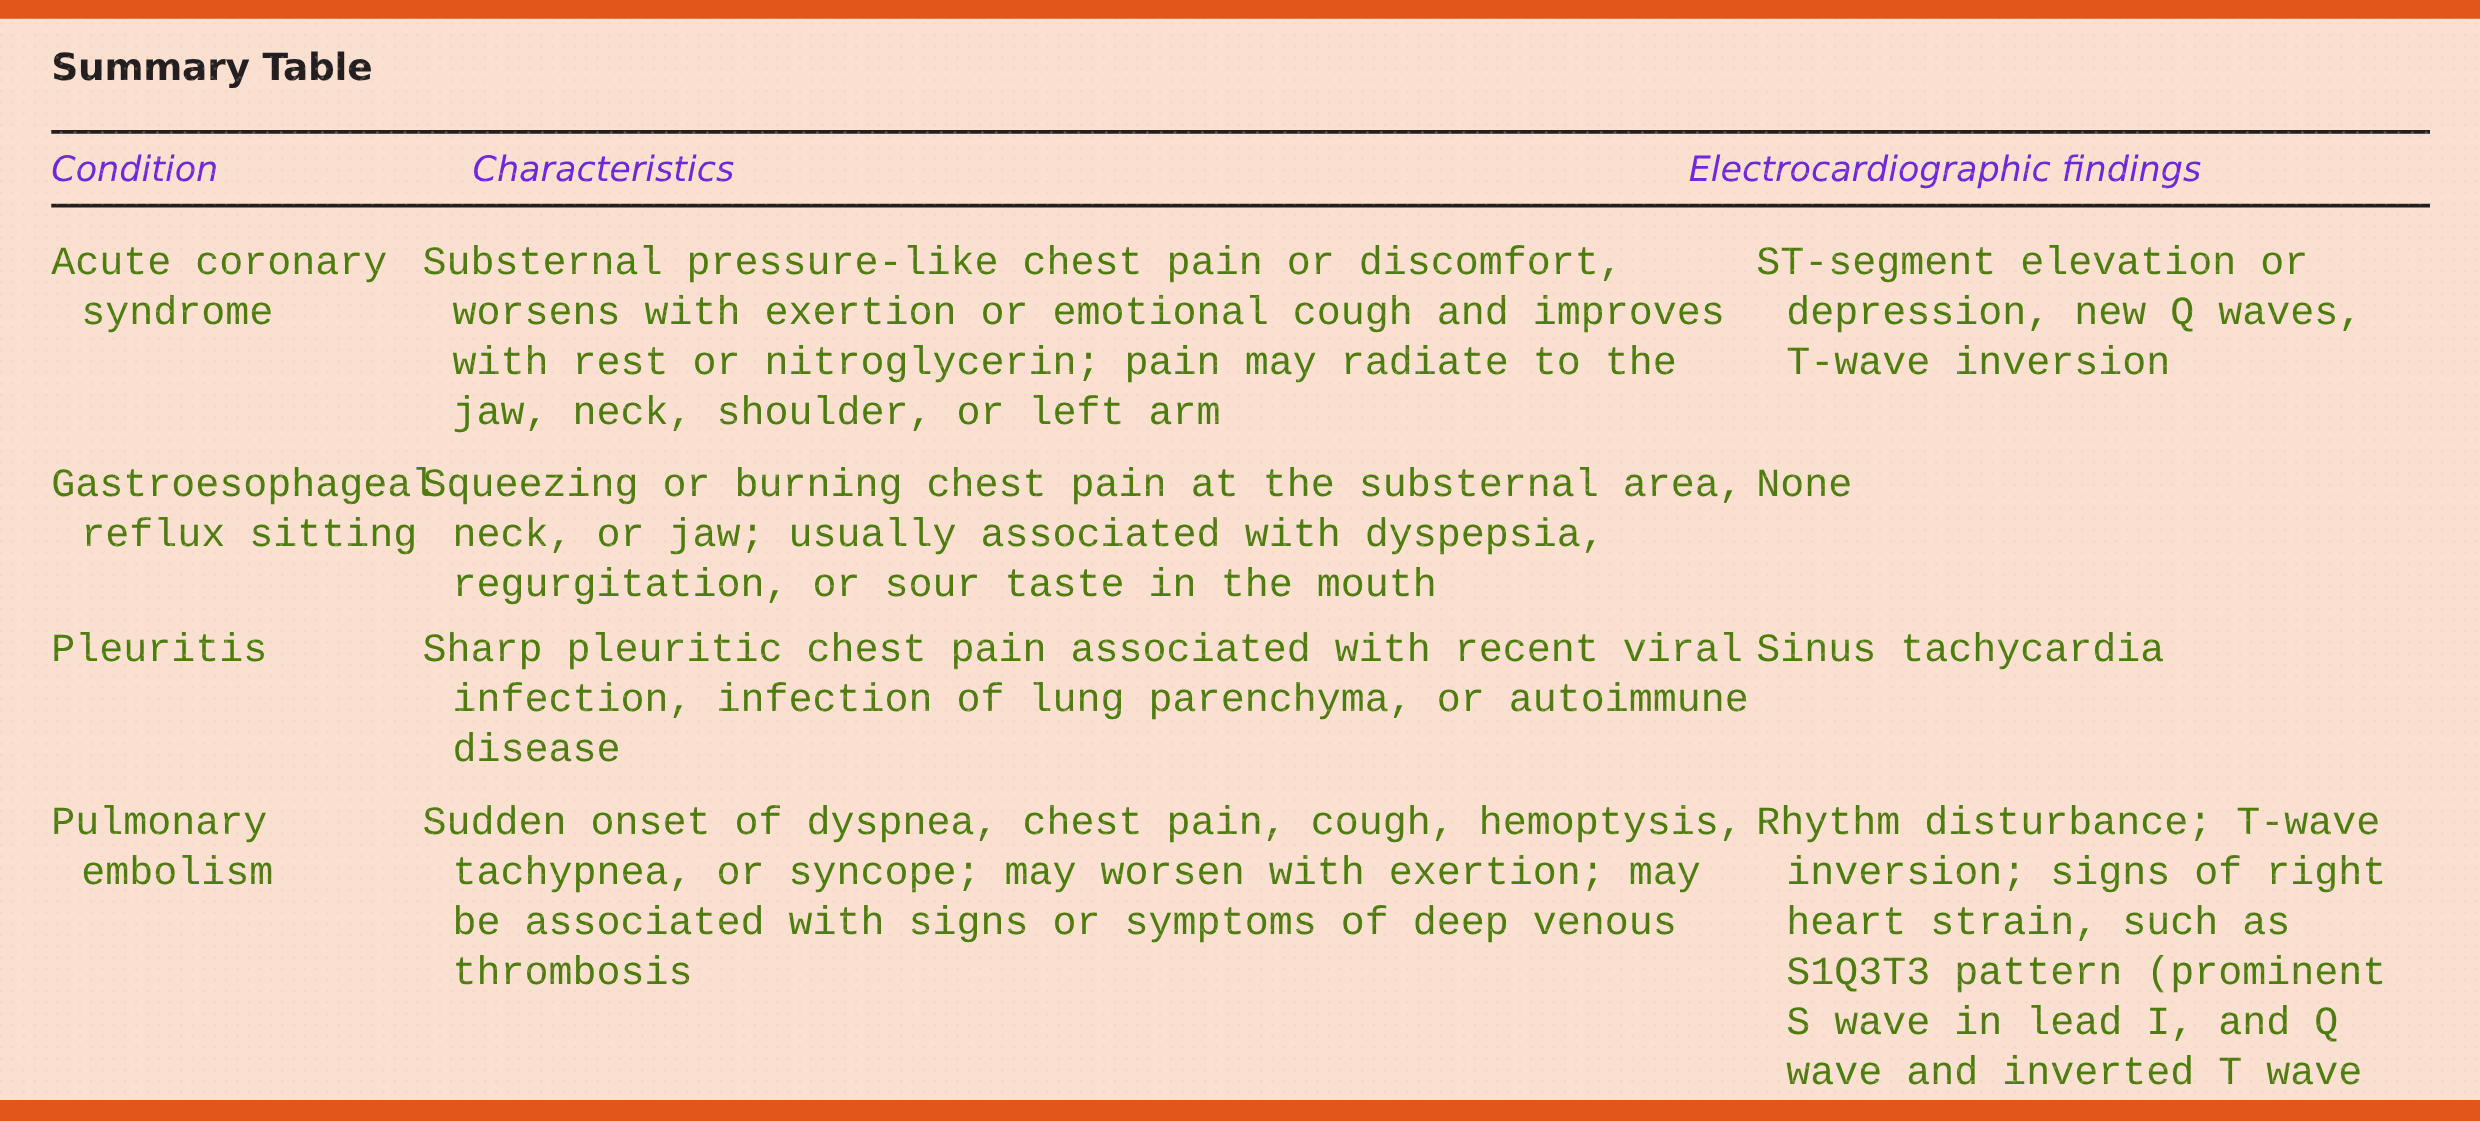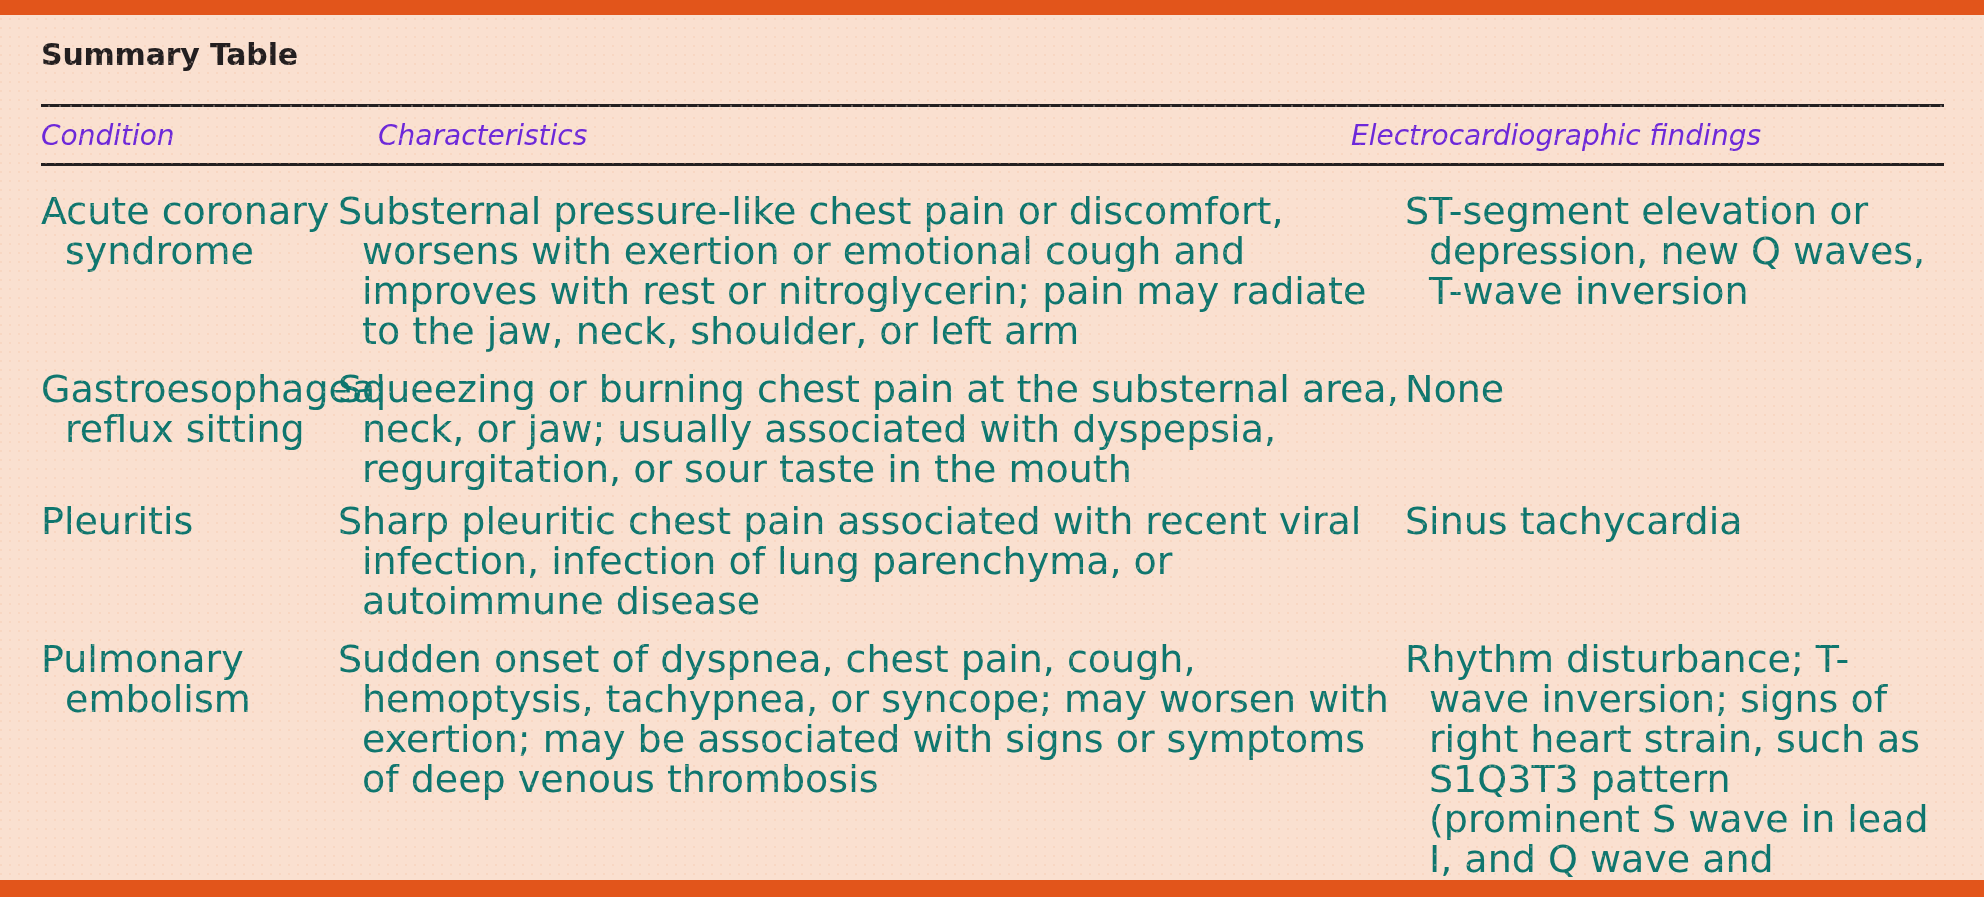--- a/index.html
+++ b/index.html
@@ -85,26 +85,27 @@
     position: absolute;
     top: 158px;
     left: 41px;
     width: 1903px;
     border-collapse: collapse;
     table-layout: fixed;
   }
   table.data td {
     vertical-align: top;
     padding: 0;
-    font-size: 38px;
+    font-size: 32px;
     line-height: 40px;
-    color: #0f766e;
+    color: #4d7c0f;
     
     text-indent: -24px;
     padding-left: 24px;
+    font-family: Liberation Mono, monospace;
   }
   col.c-cond { width: 297px; }
   col.c-char { width: 1067px; }
   col.c-ecg  { width: 539px; }
 
   td.cond { padding-right: 14px; }
   td.char { padding-right: 34px; }
   td.ecg  { padding-right: 6px; }
 
   tr.row > td { padding-top: 18px; padding-bottom: 0; }

